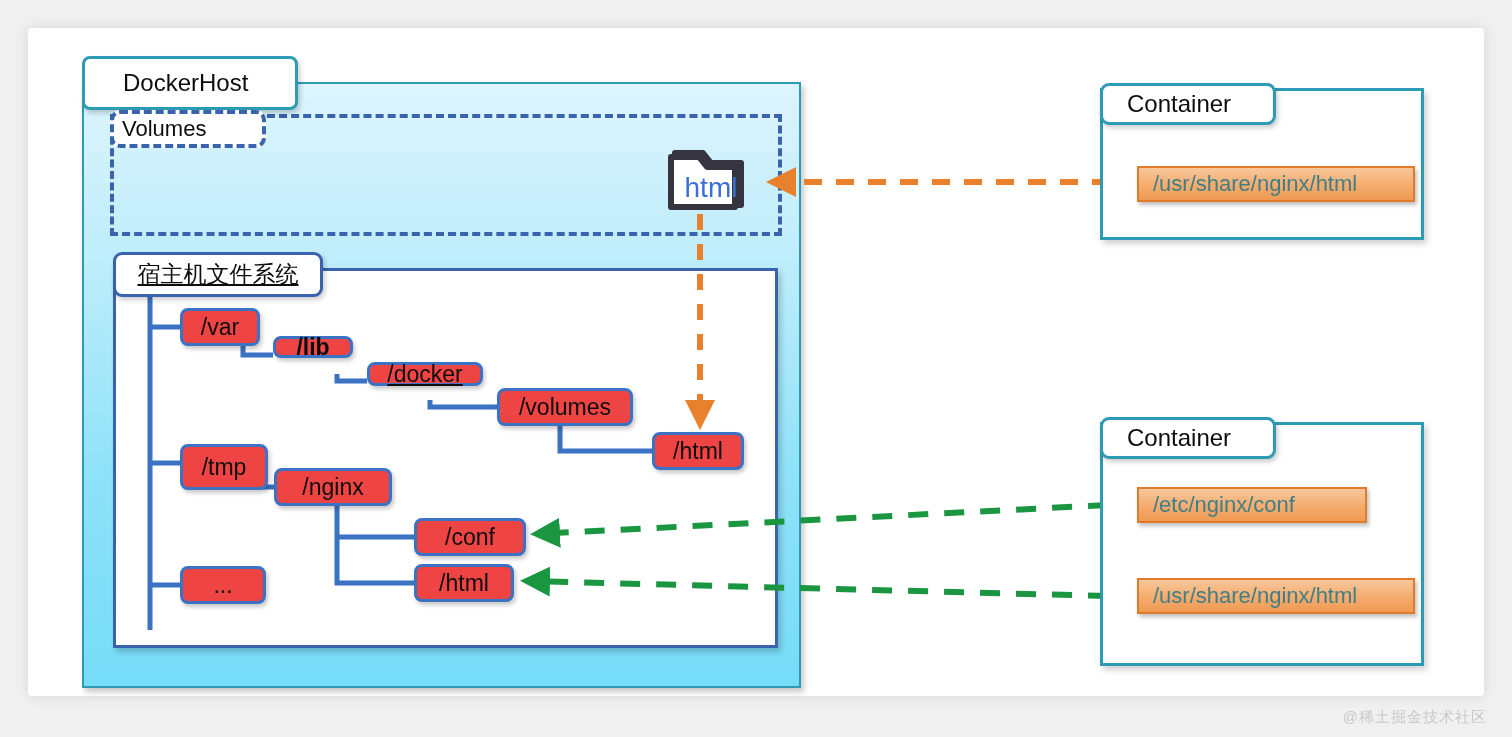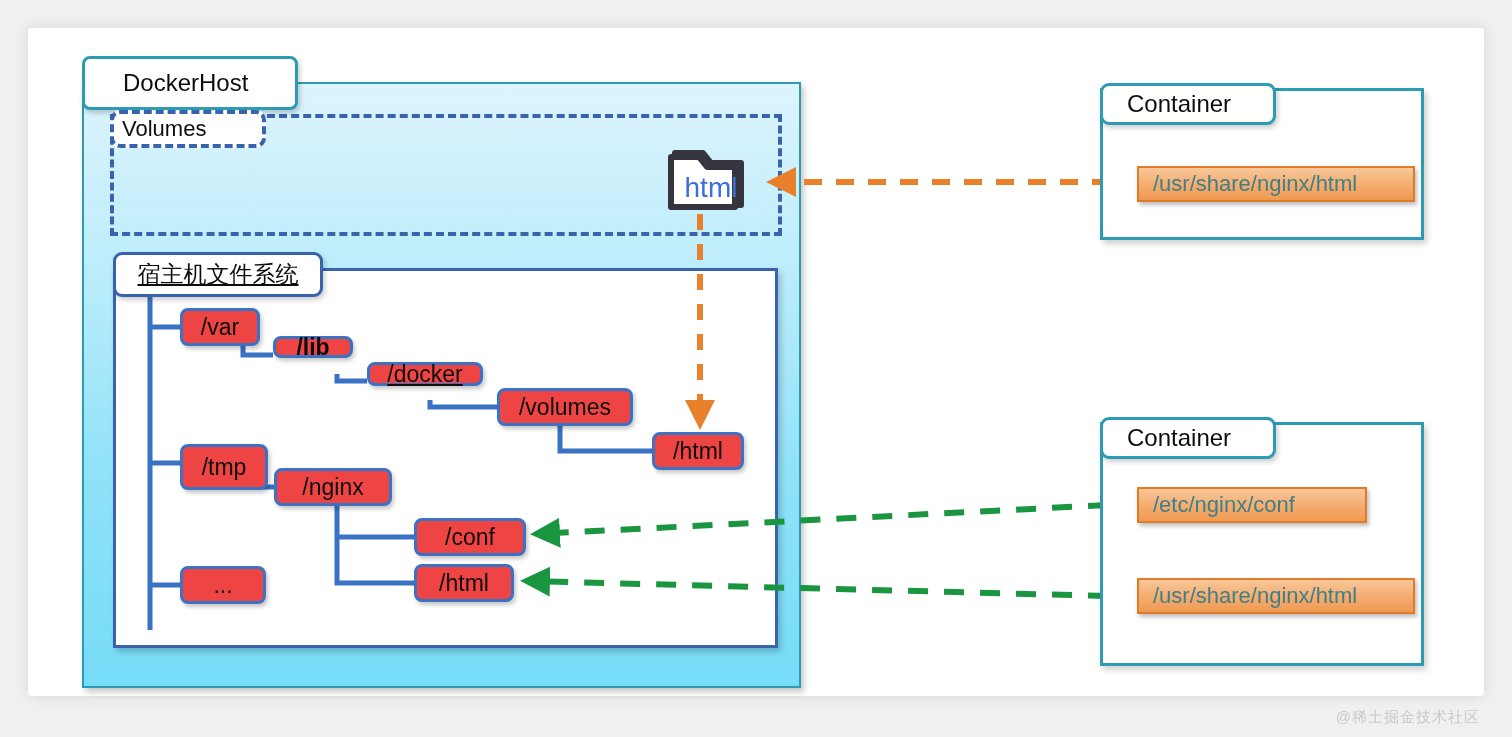--- a/index.html
+++ b/index.html
@@ -186,21 +186,21 @@
     font-size: 22px;
     color: #3f7f86;
     box-shadow: 2px 3px 4px rgba(0,0,0,0.25);
     z-index: 3;
     margin-left: 24px;
   }
 
   
   .watermark {
     position: absolute;
-    right: 32px; bottom: 10px;
+    right: 25px; bottom: 10px;
     font-size: 15px;
     color: #c9c9c9;
     letter-spacing: 1px;
   }
 </style>
 </head>
 <body>
 
 <div id="root">
 

